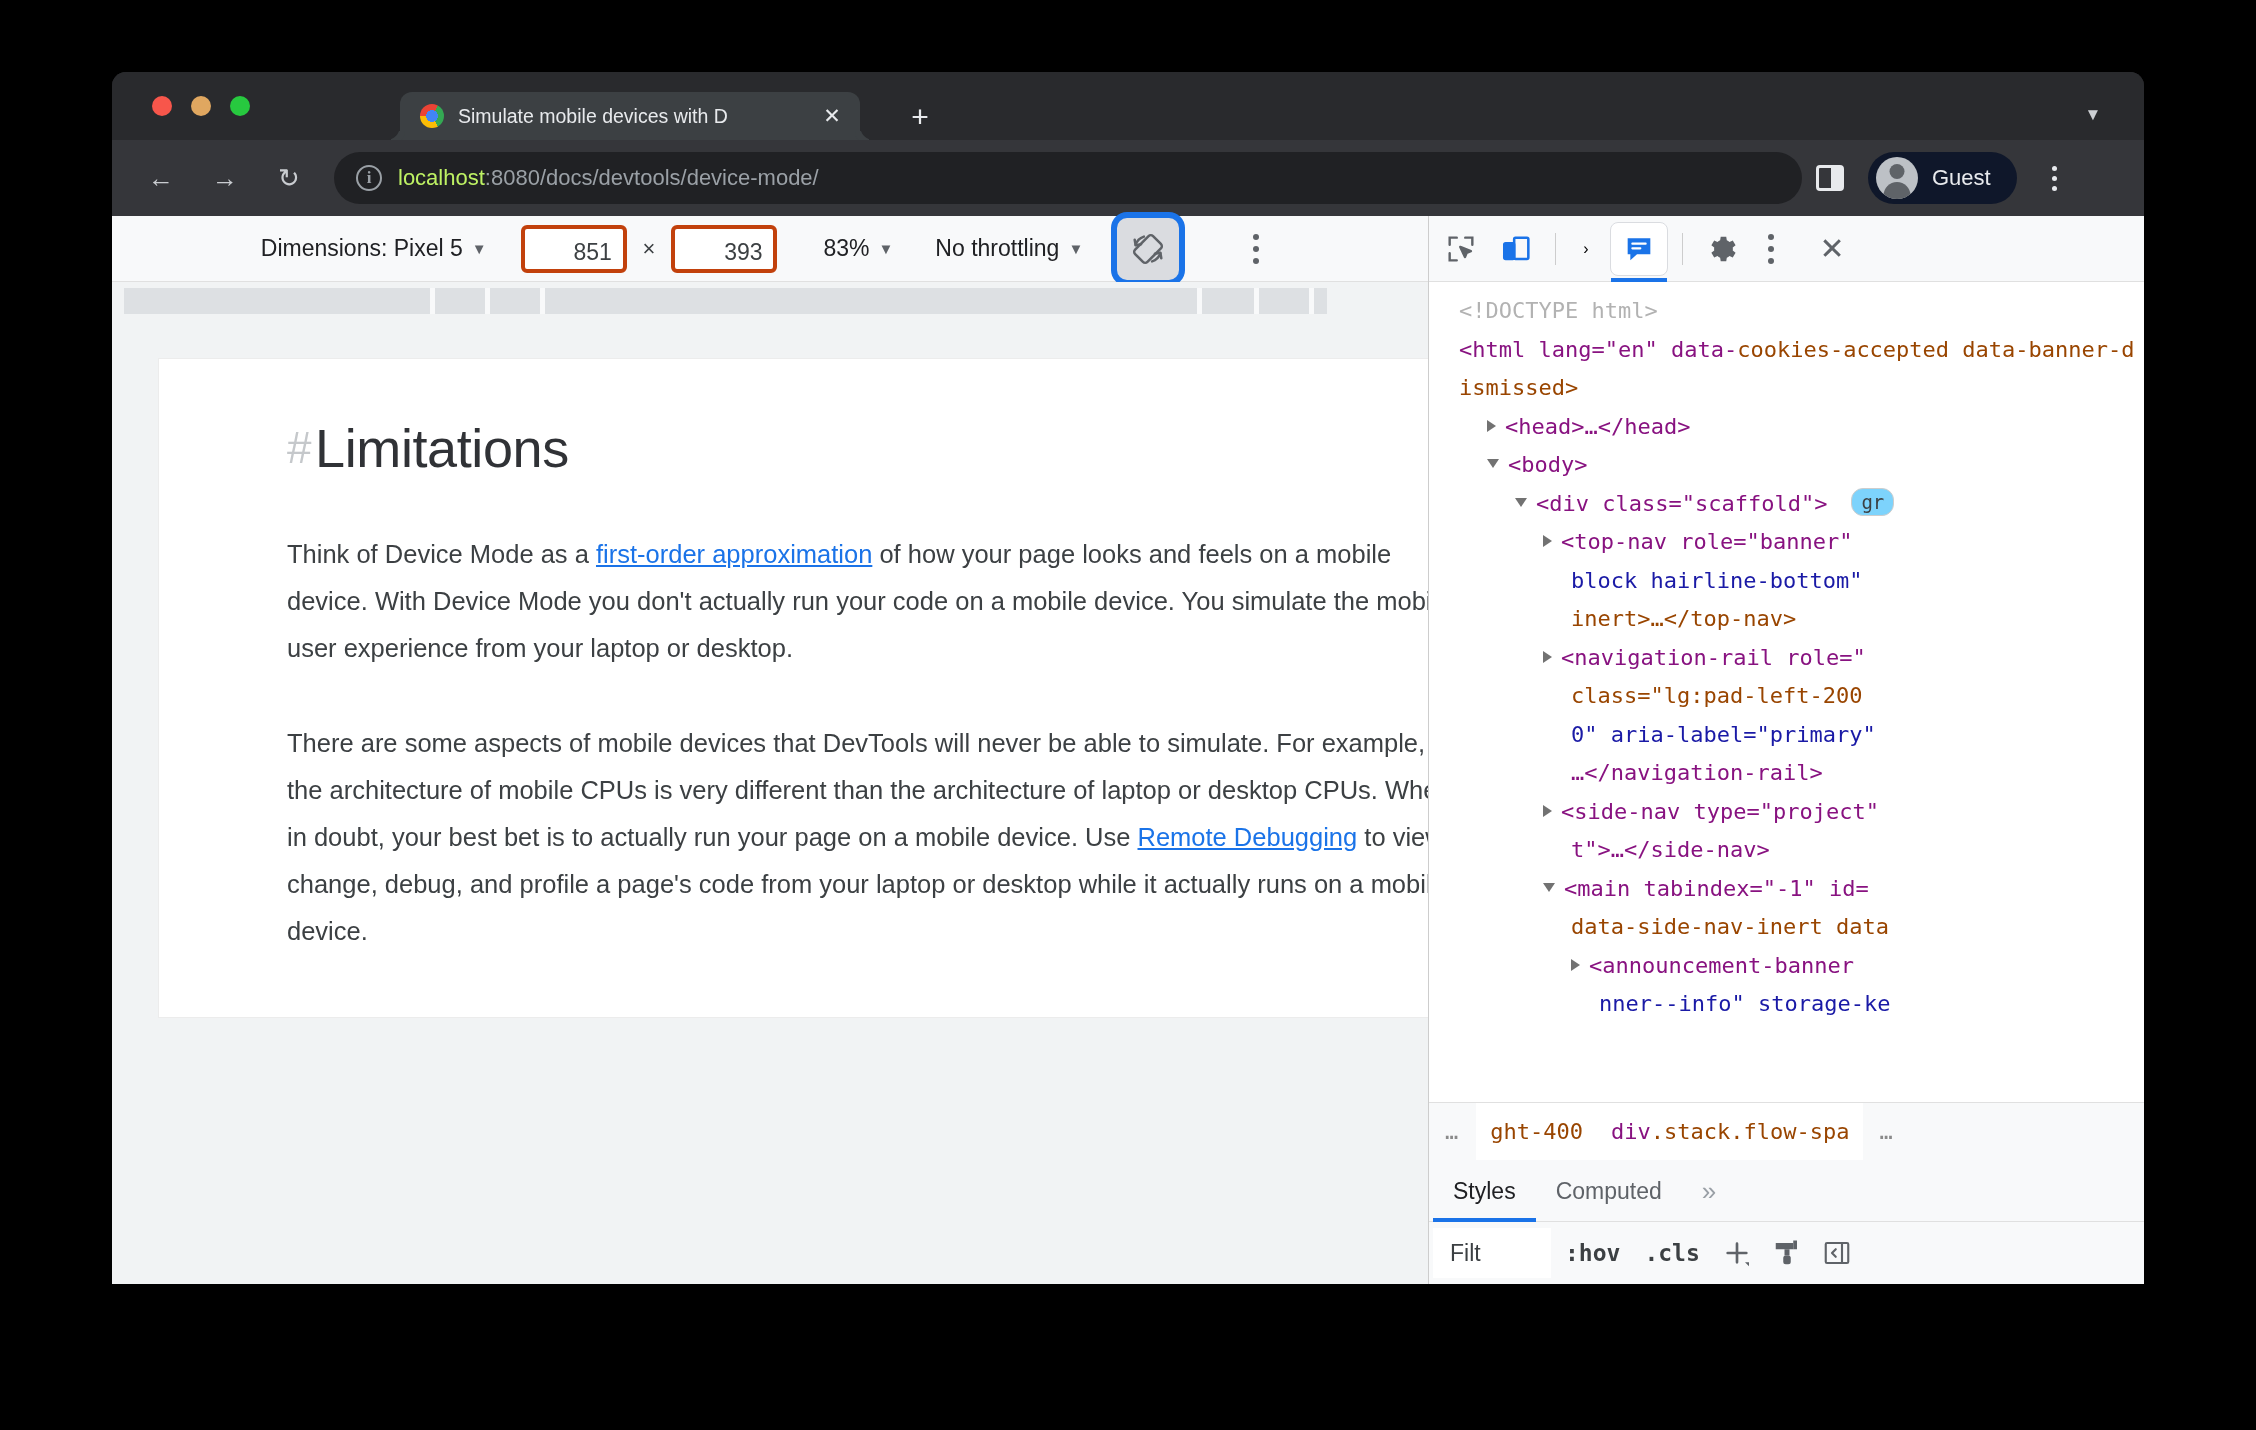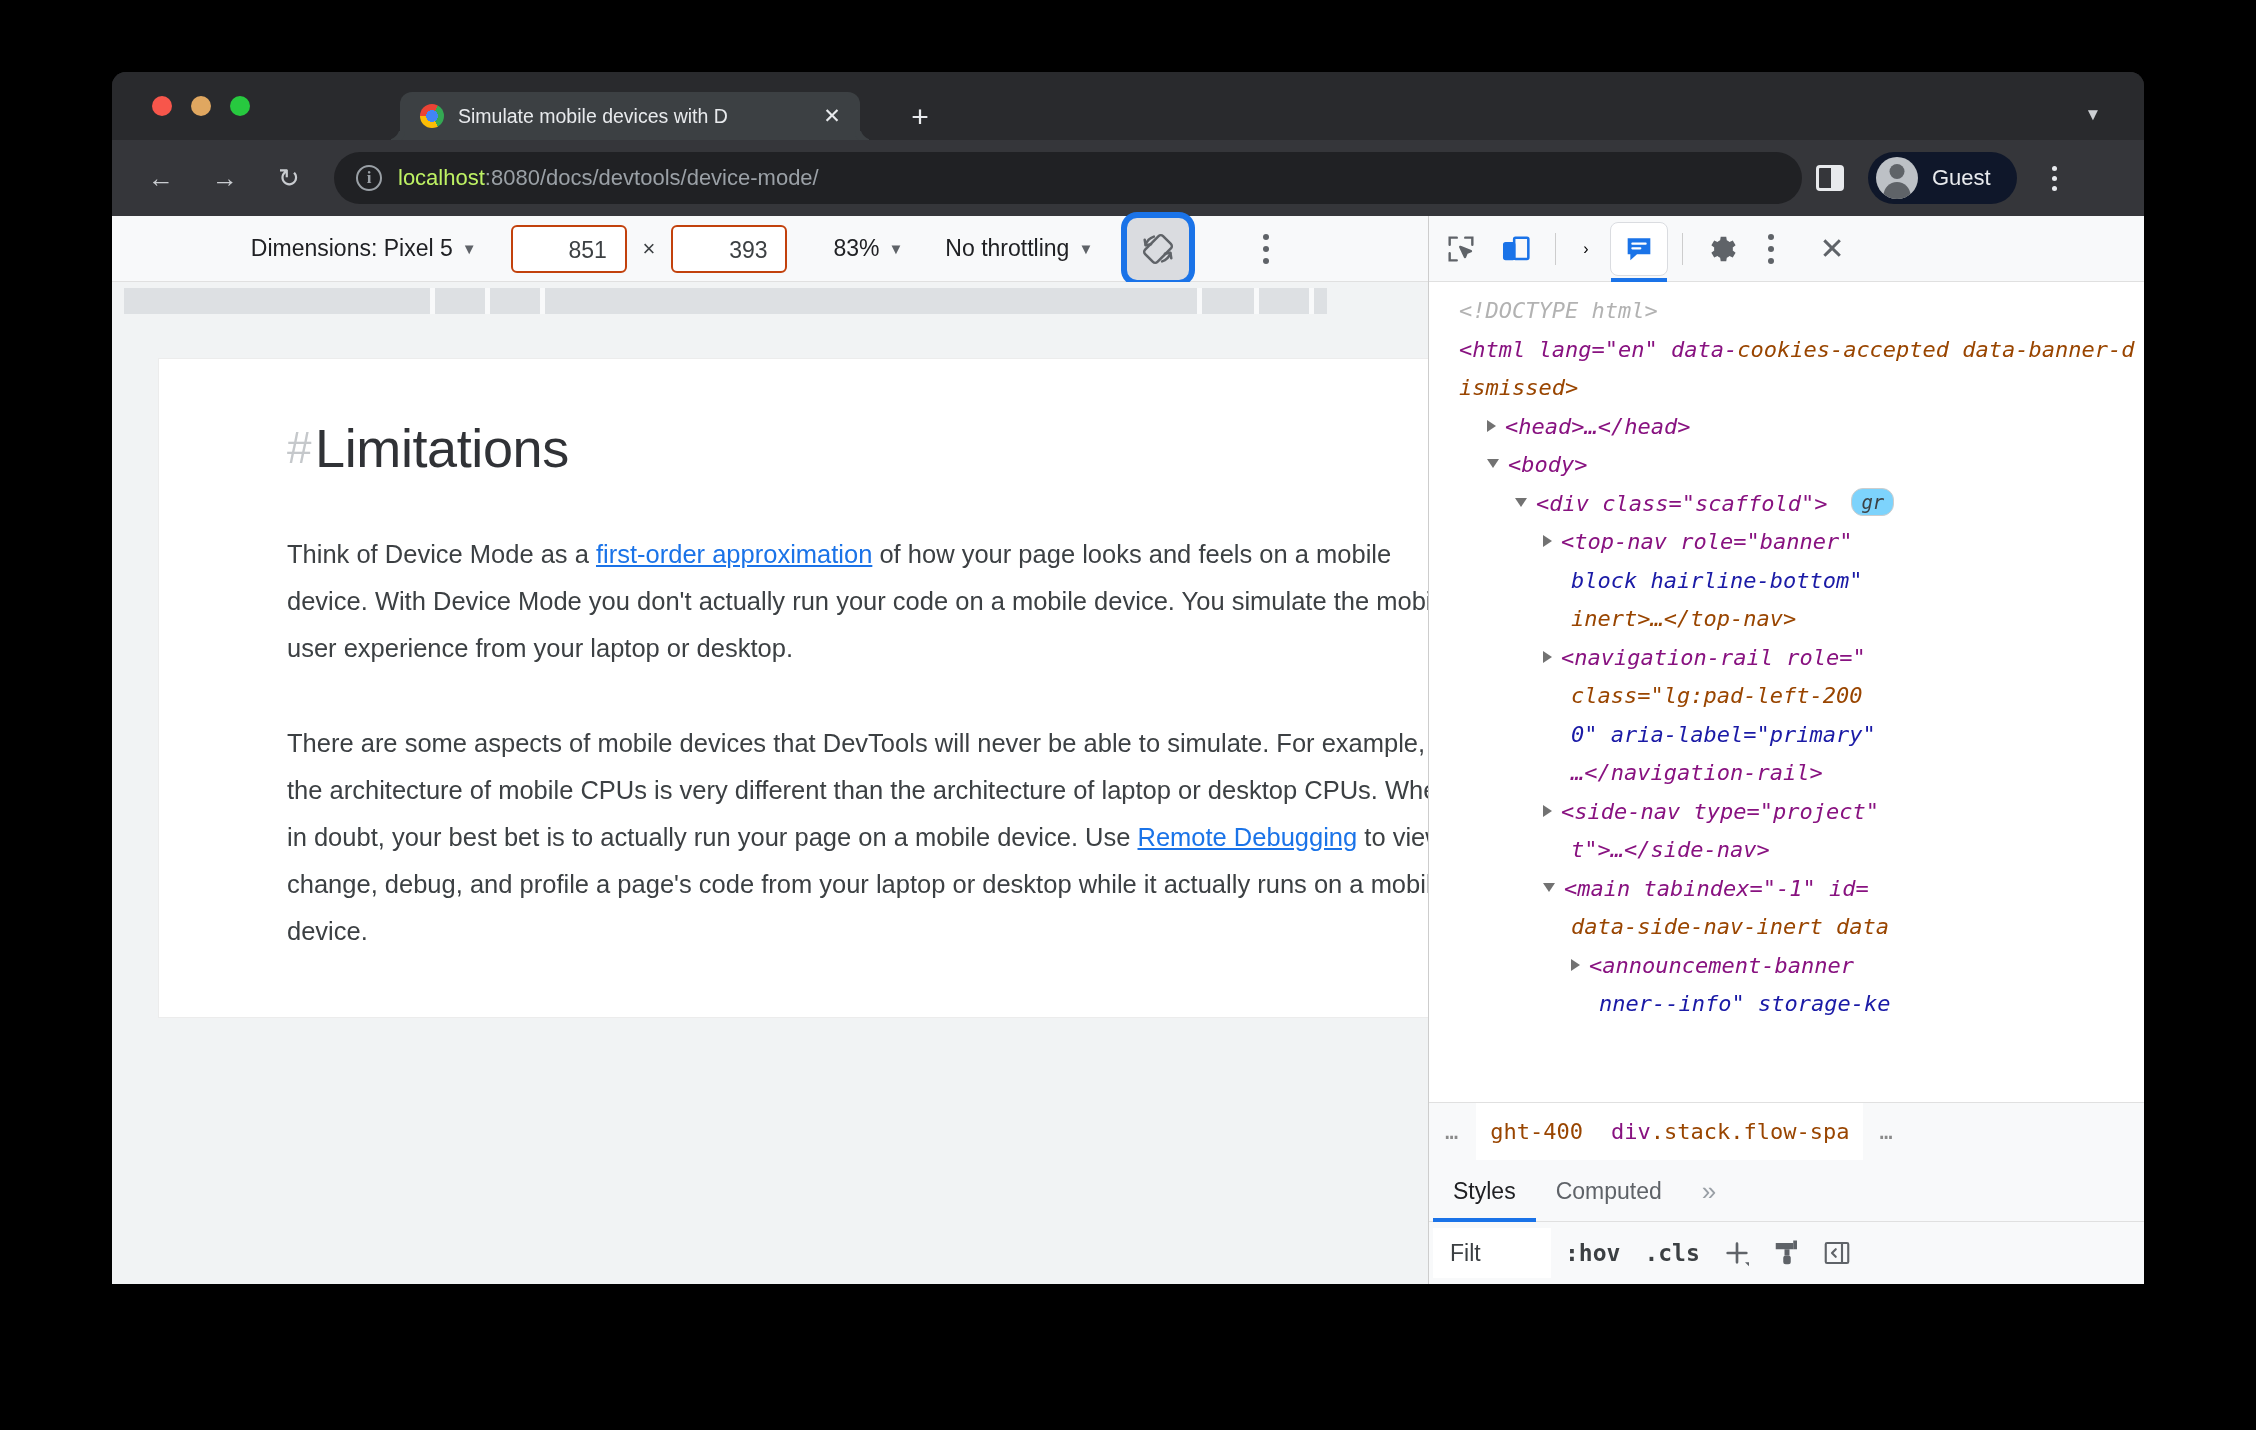--- a/index.html
+++ b/index.html
@@ -167,22 +167,22 @@
   #device-toolbar {
     height: 66px; flex: 0 0 66px;
     background: #f8f9fa;
     border-bottom: 1px solid #e0e0e0;
     display: flex; align-items: center; justify-content: center;
     position: relative;
   }
   .dm-label { font-size: 23px; color: #202124; white-space: nowrap; }
   .caret { font-size: 15px; color: #5f6368; margin-left: 9px; }
   .dim-input {
-    width: 116px; height: 48px; margin: 0 4px;
-    border: 2px solid #c2410c; border-radius: 6px;
+    width: 106px; height: 48px; margin: 0 4px;
+    border: 4px solid #c2410c; border-radius: 6px;
     background: #fff; font-size: 23px; color: #3c4043;
     text-align: center; line-height: 46px; cursor: text; padding-left: 38px;
   }
   .dim-x { font-size: 22px; color: #3c4043; margin: 0 12px; }
   .dm-sep { margin-left: 42px; }
   #rotate-btn {
     width: 62px; height: 62px; margin-left: 34px;
     border-radius: 10px; background: #dadce0;
     box-shadow: 0 0 0 6px #1a73e8;
     display: flex; align-items: center; justify-content: center;
@@ -276,21 +276,20 @@
 
   
   #dom-tree {
     flex: 1 1 auto; overflow: hidden;
     background: #fff;
     font-family: "DejaVu Sans Mono", monospace;
     font-size: 22px; line-height: 38.5px;
     padding: 10px 0 0 30px;
     position: relative;
     white-space: nowrap;
-    font-style: italic;
   }
   #dom-tree .ln { white-space: pre-wrap; word-break: break-all; }
   .doctype { color: #b2b2b2; }
   .tag { color: #881280; }
   .attr { color: #994500; }
   .val { color: #1a1aa6; }
   .arrow {
     display: inline-block; width: 0; height: 0; color: #727272;
     border-left: 9px solid #727272; border-top: 6px solid transparent;
     border-bottom: 6px solid transparent; vertical-align: 2px;

